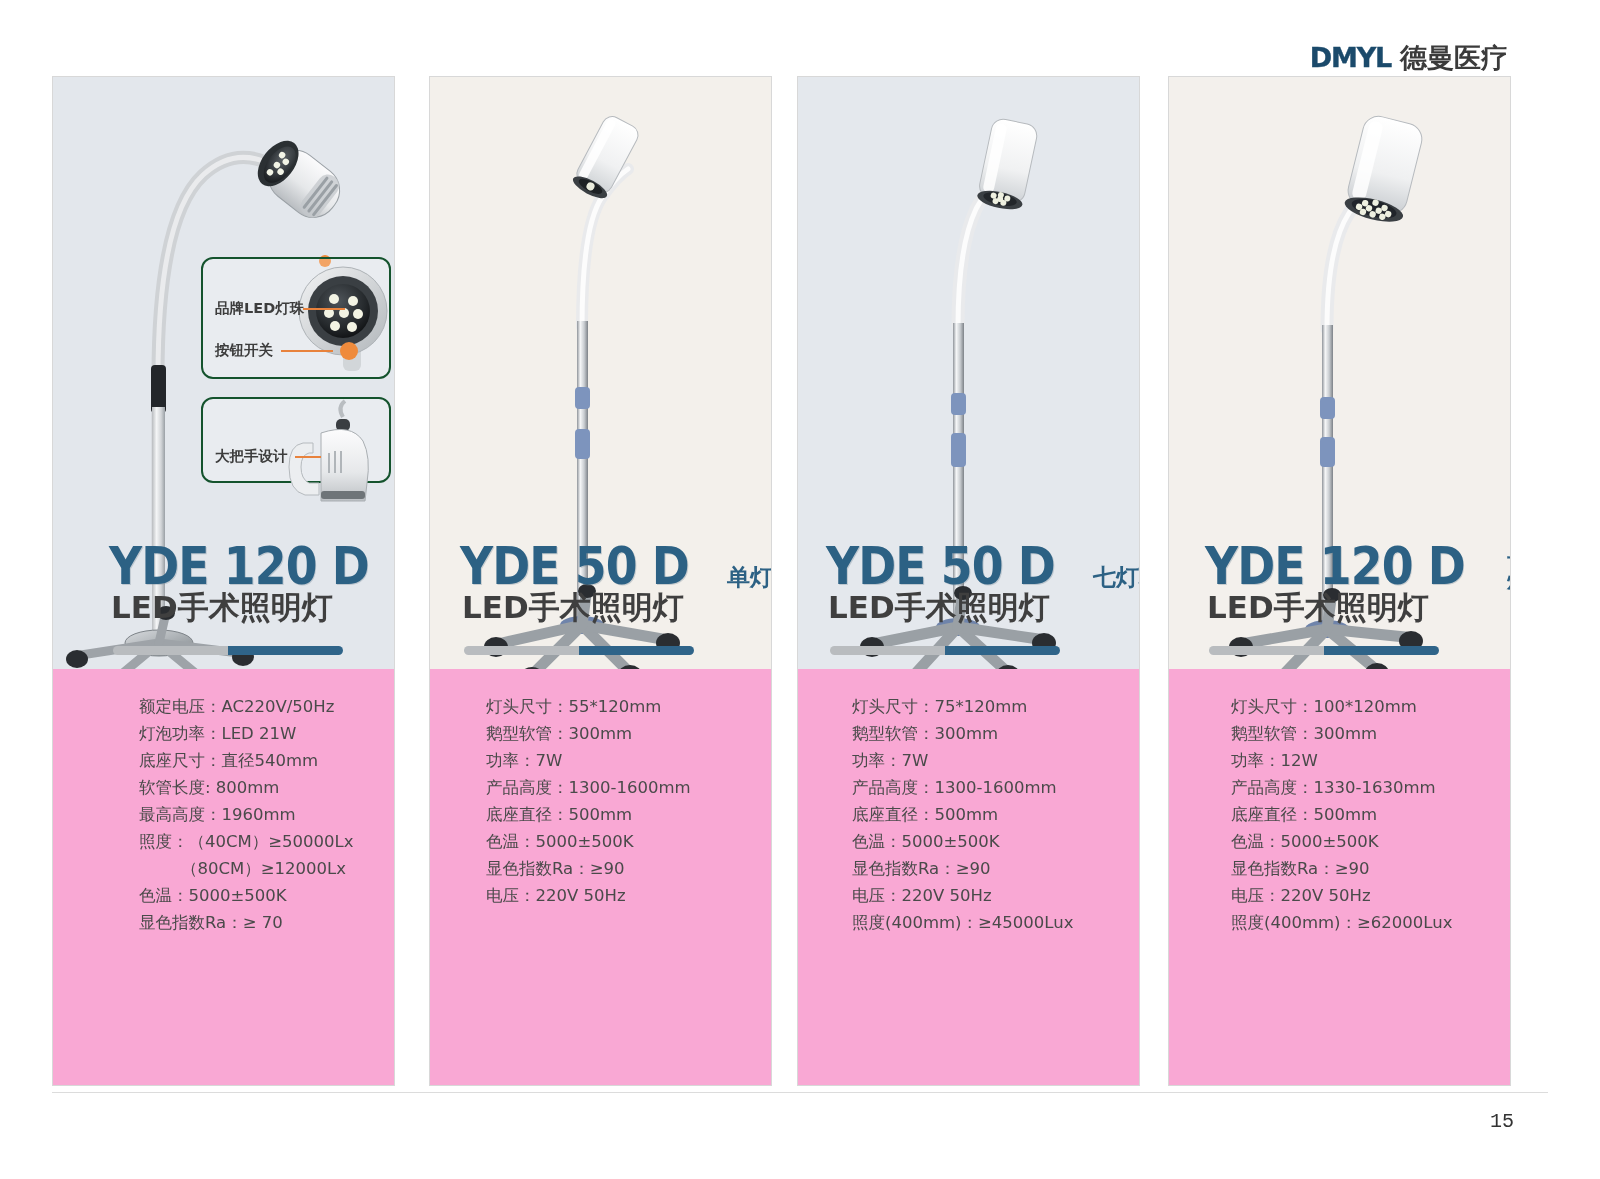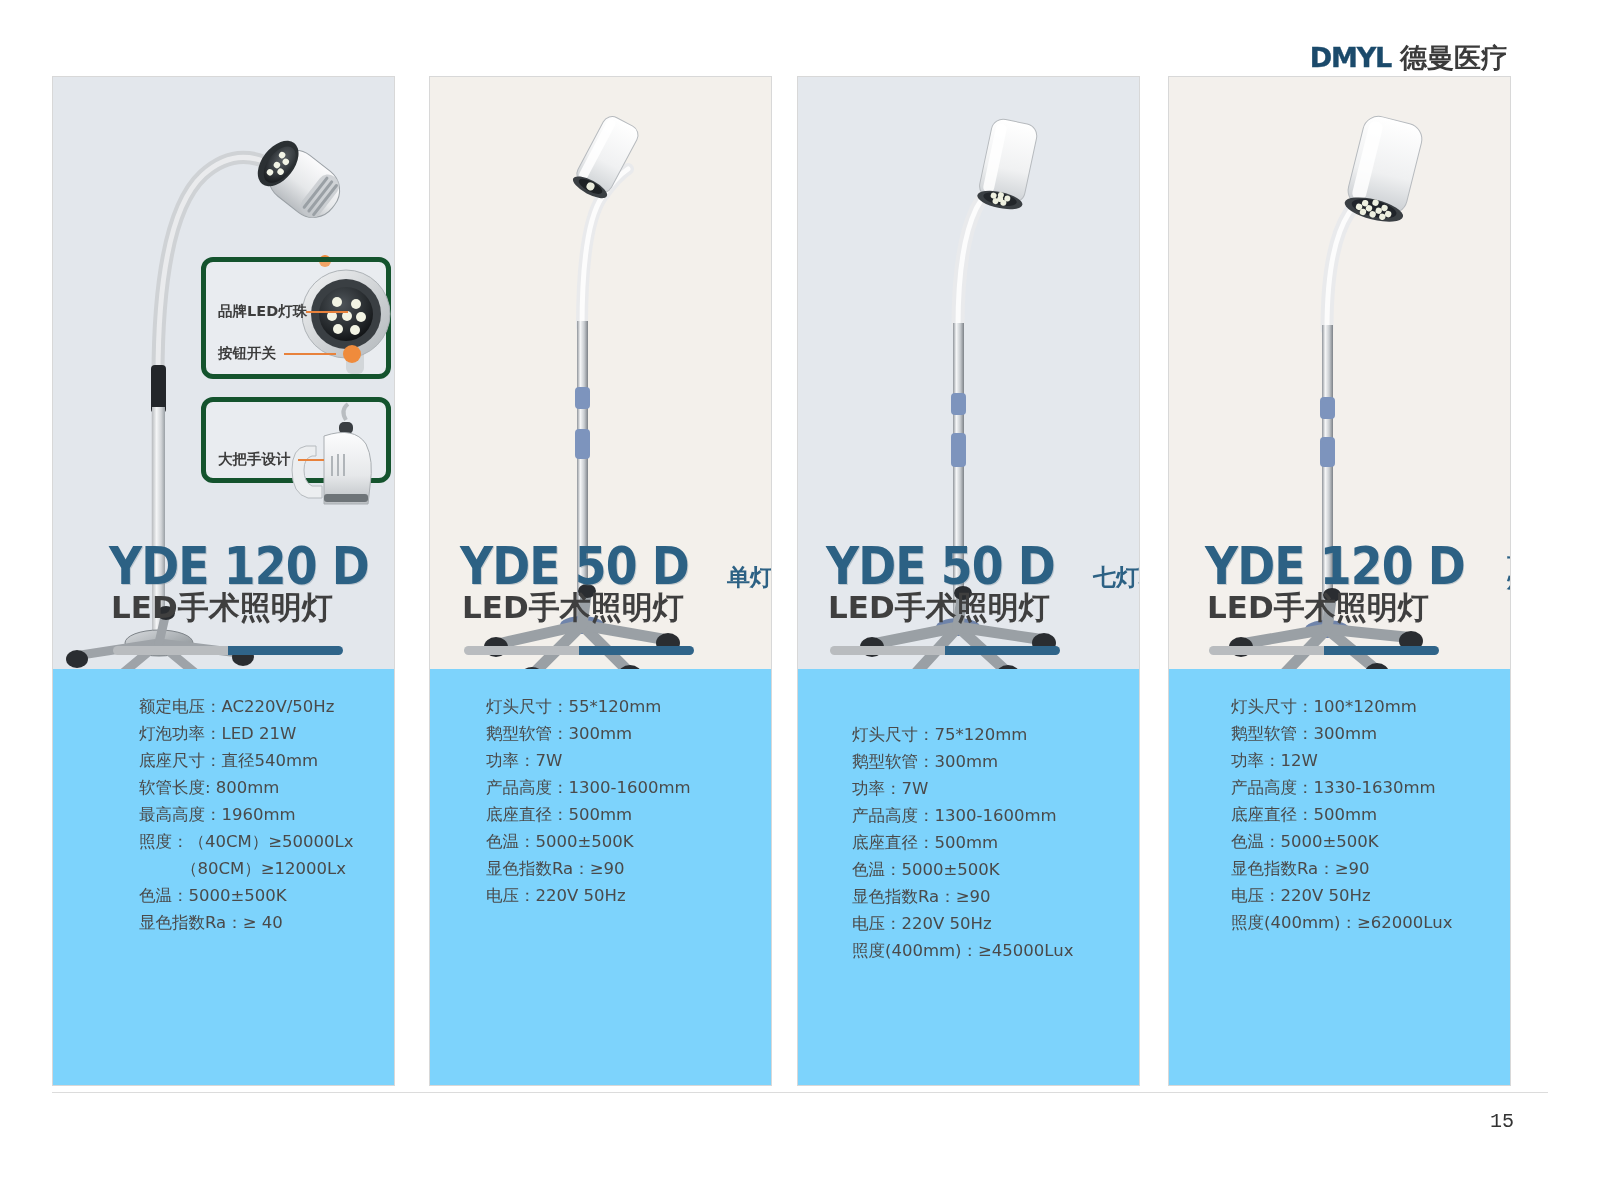--- a/index.html
+++ b/index.html
@@ -35,21 +35,21 @@
     border: 1px solid #d8d8d8;
     display: flex; flex-direction: column;
     overflow: hidden;
   }
   .card.c1 { left: 52px;   background: #e3e7ec; }
   .card.c2 { left: 429px;  background: #f3f0eb; }
   .card.c3 { left: 797px;  background: #e4e8ed; }
   .card.c4 { left: 1168px; background: #f3f0ec; }
 
   .card-art { position: relative; height: 592px; flex: none; }
-  .card-text { position: relative; flex: 1; background: #7dd3fc; }
+  .card-text { position: relative; flex: 1; background: #f9a8d4; }
   .card.c1 .card-art, .card.c3 .card-art { }
 
   
   .headline {
     position: absolute; left: 0; right: 0; bottom: 0;
     padding: 0 8px 14px 0;
   }
   .model-row {
     display: flex; align-items: flex-end; gap: 7px;
     padding-left: 56px;
@@ -109,32 +109,32 @@
   
   .specs {
     position: absolute; top: 30px; left: 0; right: 0;
     padding-left: 86px;
     font-family: "DejaVu Sans", sans-serif;
     font-size: 16.5px;
     color: #4a4a4a;
     line-height: 1;
   }
   .card.c2 .specs { padding-left: 56px; }
-  .card.c3 .specs { padding-left: 54px; margin-top: 28px; }
+  .card.c3 .specs { padding-left: 54px; }
   .card.c4 .specs { padding-left: 62px; }
   .spec-line { height: 27px; white-space: nowrap; }
   .spec-line.indent { padding-left: 42px; }
 
   
   .art-svg { position: absolute; left: 0; top: 0; }
 
   
   .callout {
     position: absolute;
-    border: 5px solid #14532d;
+    border: 2px solid #14532d;
     border-radius: 12px;
     background: rgba(255,255,255,0.22);
   }
   .callout.cb1 { left: 148px; top: 180px; width: 190px; height: 122px; }
   .callout.cb2 { left: 148px; top: 320px; width: 190px; height: 86px; }
   .callout-label {
     position: absolute;
     font-family: "DejaVu Sans", sans-serif;
     font-size: 14.5px; font-weight: 700; color: #3d3d3d;
     white-space: nowrap; line-height: 1;
@@ -306,21 +306,21 @@
       <div class="card-text">
         <div class="specs">
           <div class="spec-line">额定电压：AC220V/50Hz</div>
           <div class="spec-line">灯泡功率：LED 21W</div>
           <div class="spec-line">底座尺寸：直径540mm</div>
           <div class="spec-line">软管长度: 800mm</div>
           <div class="spec-line">最高高度：1960mm</div>
           <div class="spec-line">照度：（40CM）≥50000Lx</div>
           <div class="spec-line indent">（80CM）≥12000Lx</div>
           <div class="spec-line">色温：5000±500K</div>
-          <div class="spec-line">显色指数Ra：≥ 40</div>
+          <div class="spec-line">显色指数Ra：≥ 70</div>
         </div>
       </div>
     </div>
 
     <div class="card c2">
       <div class="card-art">
         <svg class="art-svg" width="341" height="592" viewBox="0 0 341 592">
           <defs>
             <linearGradient id="pole2" x1="0" y1="0" x2="1" y2="0">
               <stop offset="0%" stop-color="#8f949a"></stop>

